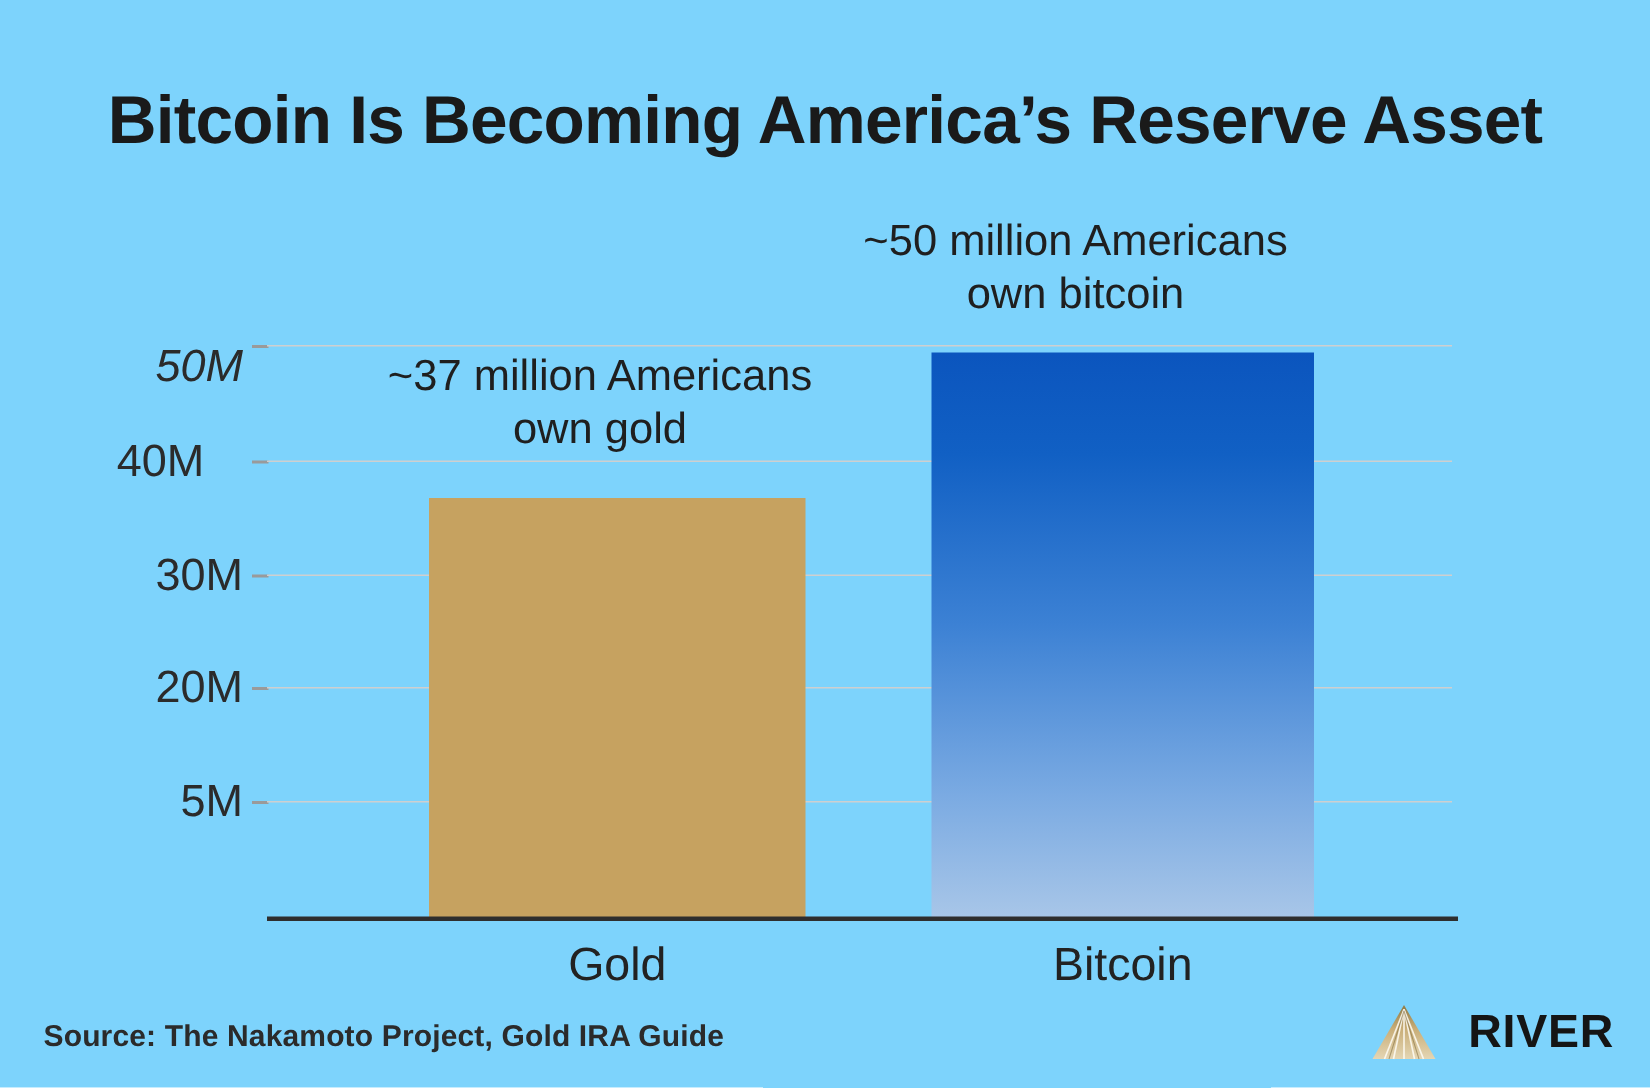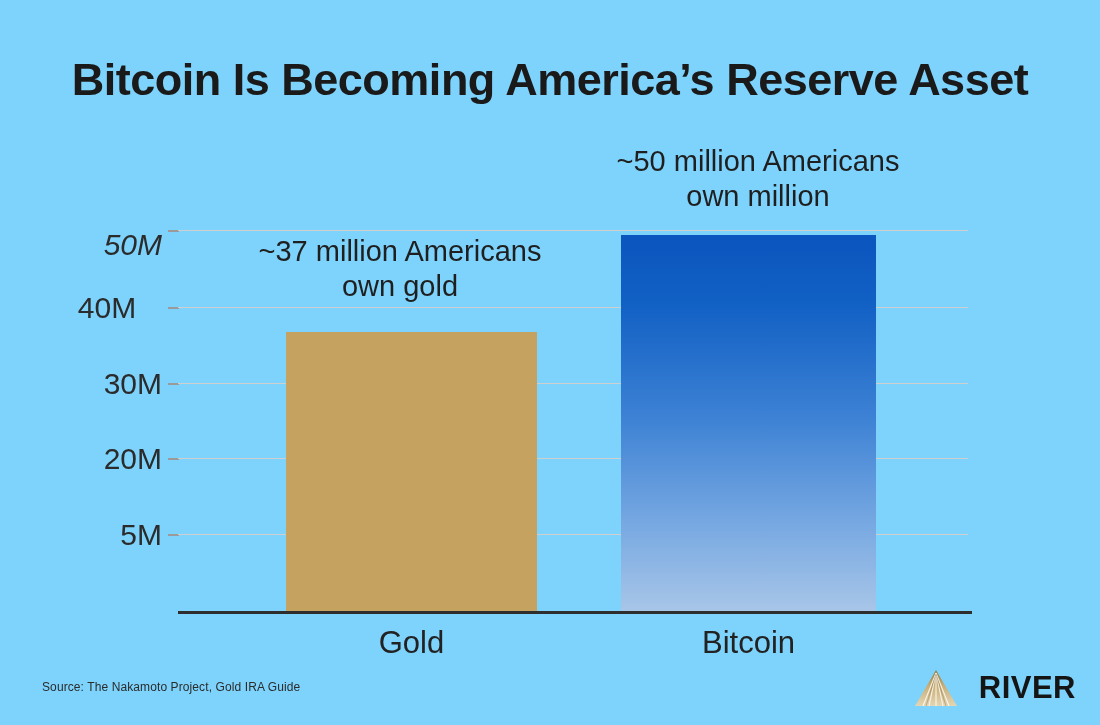--- a/index.html
+++ b/index.html
@@ -90,40 +90,40 @@
   
   .annotation {
     position: absolute;
     text-align: center;
     font-size: 29px;
     line-height: 1.22;
     color: #1f1f1f;
     white-space: nowrap;
   }
   #annotation-gold  { left: 224px; top: 234px; width: 352px; }
-  #annotation-bitcoin { left: 582px; top: 144px; width: 352px; }
+  #annotation-bitcoin { left: 541px; top: 144px; width: 352px; }
 
   
   .cat-label {
     position: absolute;
     top: 625px;
     text-align: center;
     font-size: 31px;
     color: #222;
     white-space: nowrap;
   }
   #cat-gold    { left: 286px; width: 251px; }
   #cat-bitcoin { left: 621px; width: 255px; }
 
   
   #source-note {
     position: absolute;
-    left: 42px; top: 680px;
-    font-size: 12px;
-    font-weight: 400;
+    left: 29px; top: 680px;
+    font-size: 20px;
+    font-weight: 700;
     color: #2b2b2b;
     letter-spacing: 0.1px;
     white-space: nowrap;
   }
   #brand-logo {
     position: absolute;
     right: 24px; top: 668px;
     display: flex;
     align-items: center;
     gap: 20px;
@@ -171,21 +171,21 @@
 
   <div id="xaxis-line"></div>
 
   <div class="annotation" id="annotation-gold">
     <div>~37 million Americans</div>
     <div>own gold</div>
   </div>
 
   <div class="annotation" id="annotation-bitcoin">
     <div>~50 million Americans</div>
-    <div>own million</div>
+    <div>own bitcoin</div>
   </div>
 
   <div class="cat-label" id="cat-bitcoin">Bitcoin</div>
   <div class="cat-label" id="cat-gold">Gold</div>
 
   <div id="source-note">Source: The Nakamoto Project, Gold IRA Guide</div>
 
   <div id="brand-logo">
     <span>
       <svg id="brand-mark" width="46" height="40" viewBox="0 0 46 40" aria-hidden="true">

